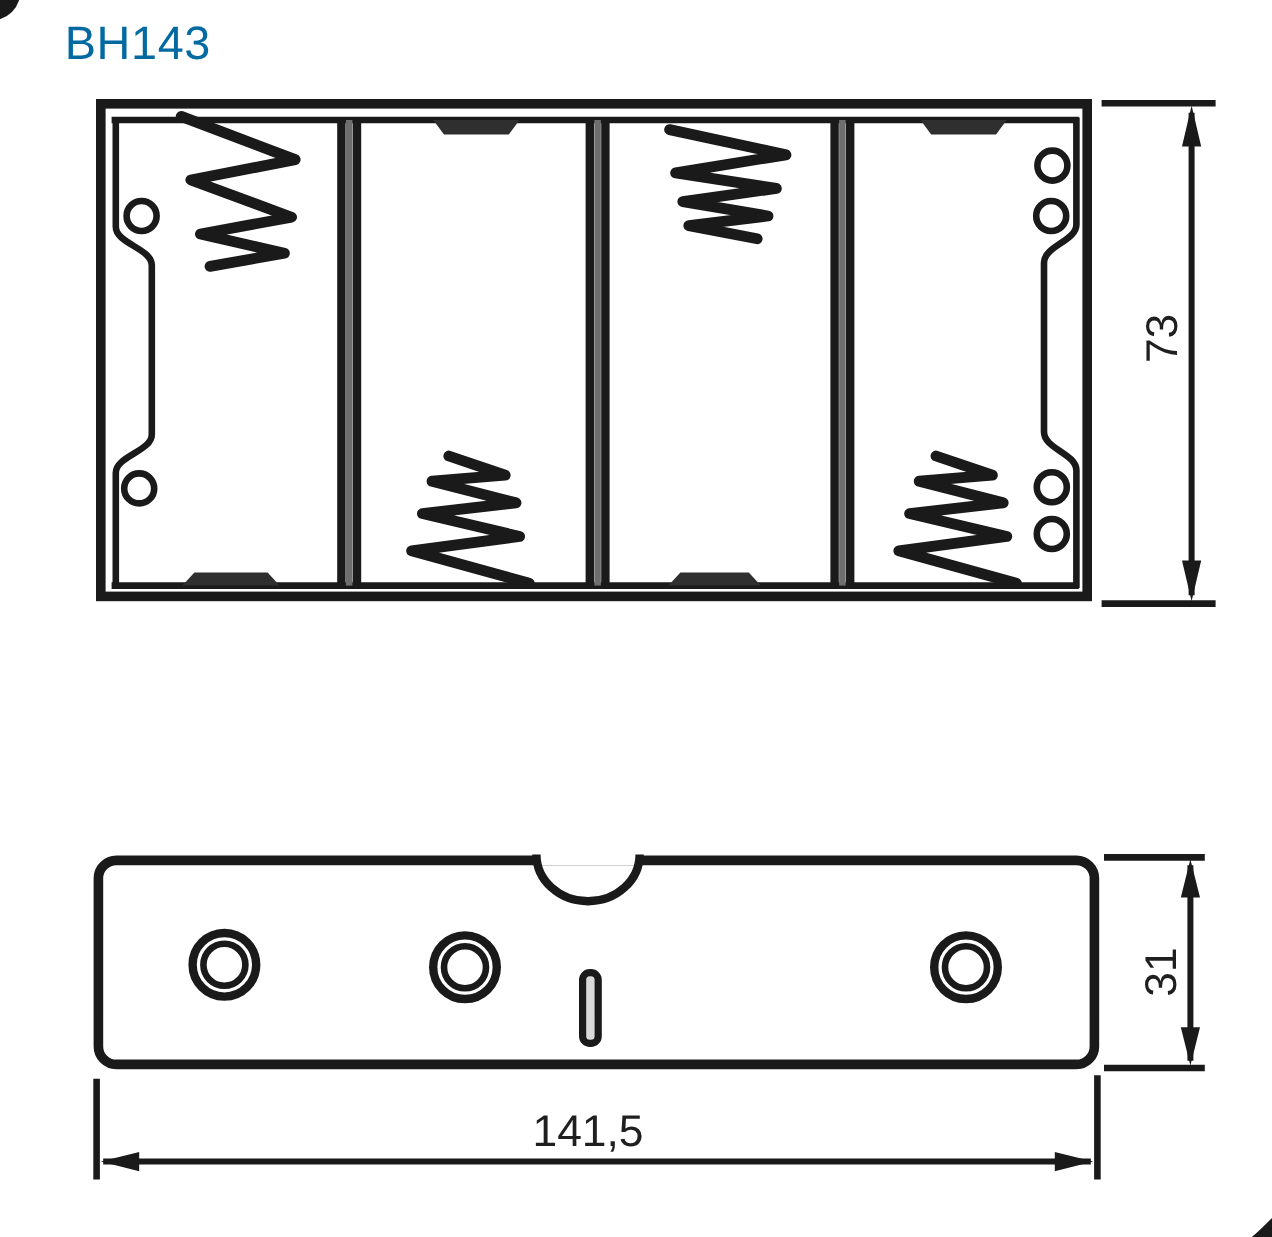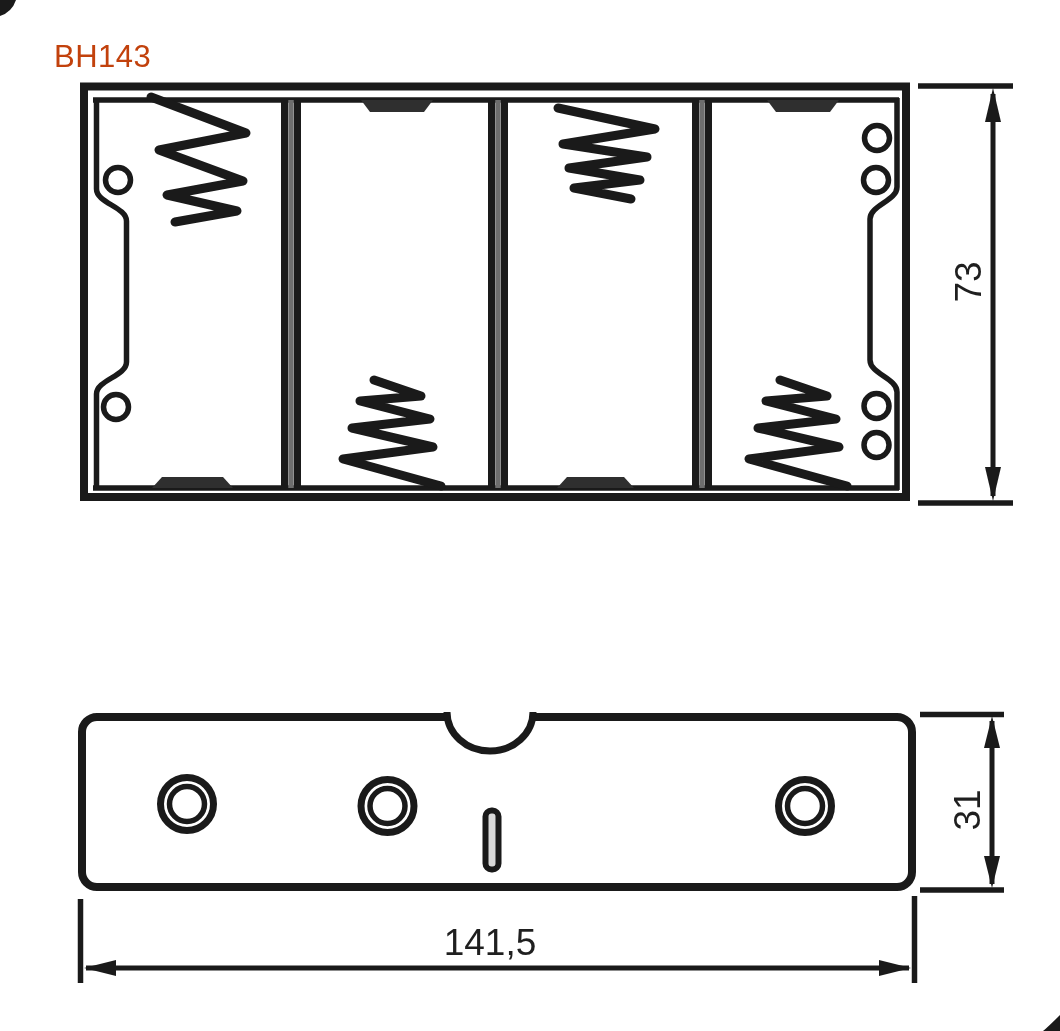--- a/index.html
+++ b/index.html
@@ -5,24 +5,24 @@
   html,body{margin:0;padding:0;background:#ffffff;}
   .page{
     position:relative;
     width:1060px;height:1031px;
     background:#ffffff;
     overflow:hidden;
     font-family:"Liberation Sans", sans-serif;
   }
   .part-number{
     position:absolute;
-    left:54px;top:41px;
-    font-size:31px;
+    left:54px;top:17px;
+    font-size:39px;
     line-height:1;
-    color:#c2410c;
+    color:#0369a1;
     letter-spacing:.5px;
   }
   svg.drawing{position:absolute;left:0;top:0;}
   
   .ln{fill:none;stroke:#1a1a1a;}
   .w8{stroke-width:8;}
   .w7{stroke-width:7;}
   .w6{stroke-width:6;}
   .w55{stroke-width:5.5;}
   .w5{stroke-width:5;}

